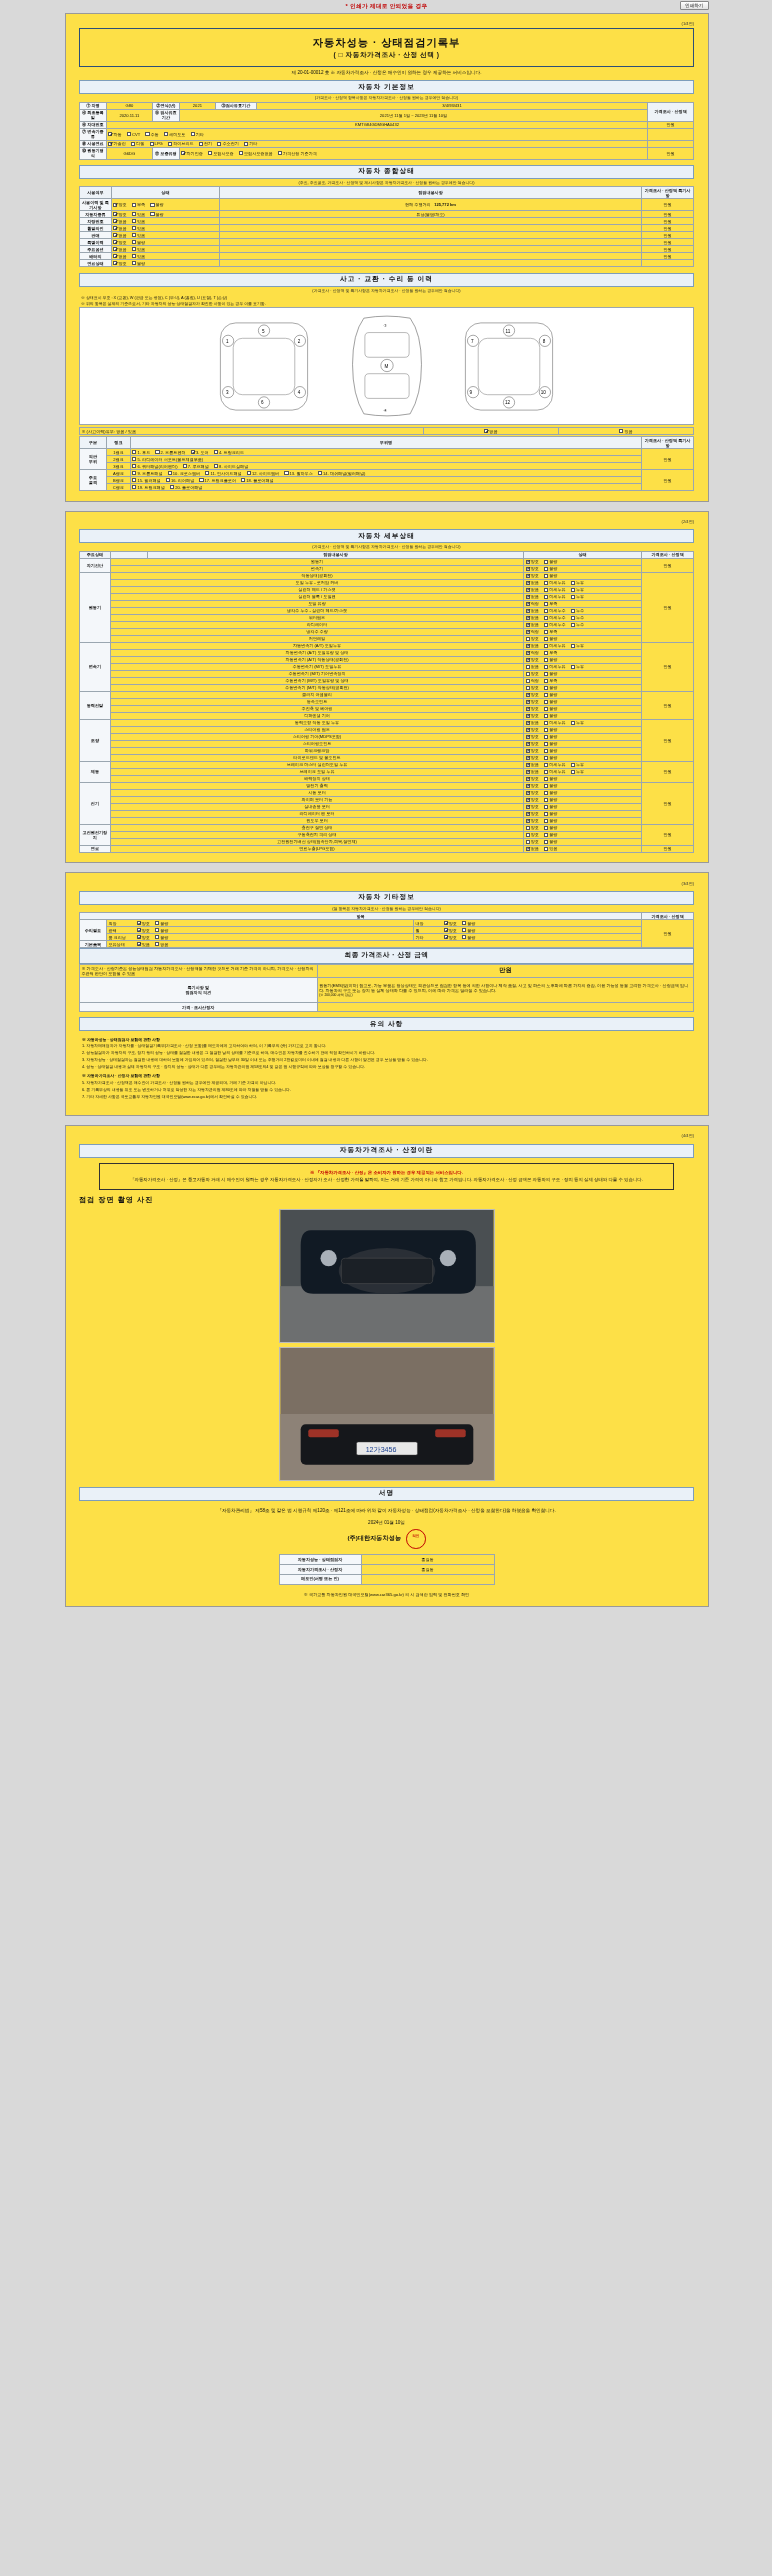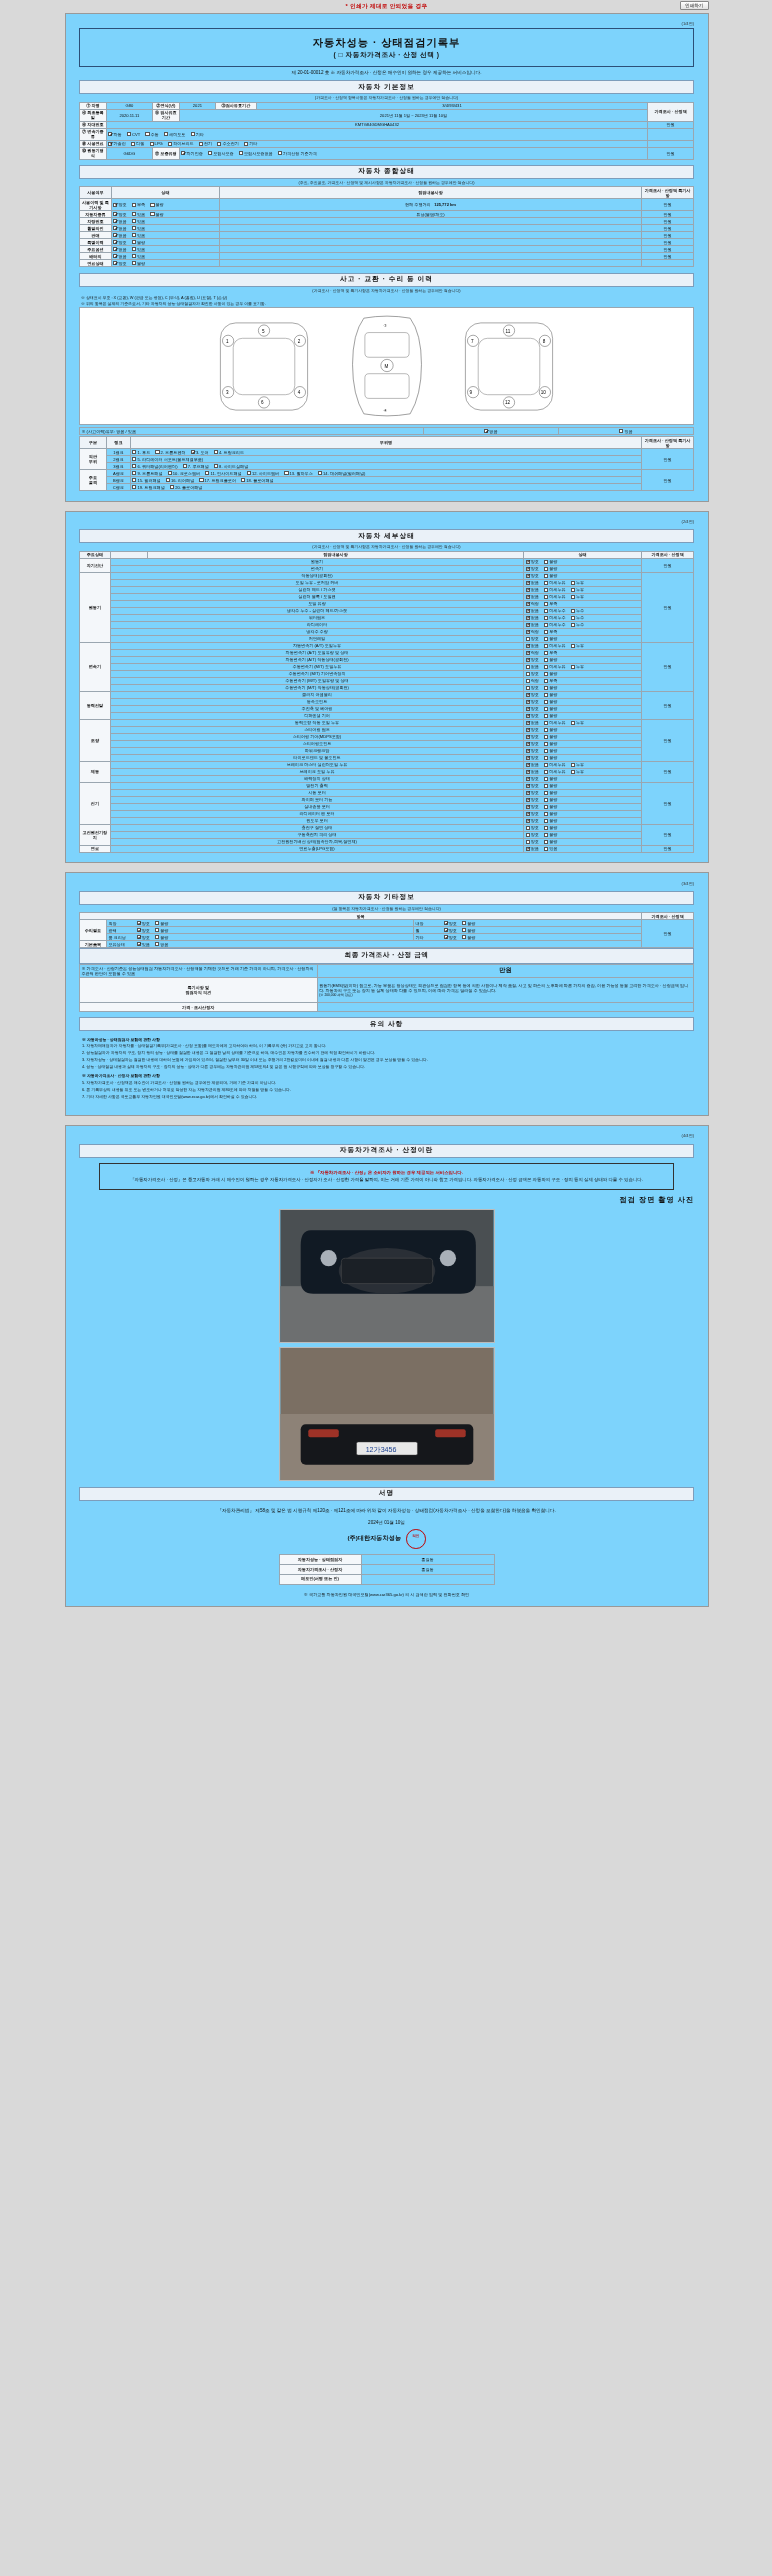--- a/index.html
+++ b/index.html
@@ -7,21 +7,21 @@
   body {
     width:773px;
     background:#d9d9d9;
     font-family:"Liberation Sans", sans-serif;
     font-size:4.6px;
     color:#111;
   }
   .page {
     width:644px;
     margin:0 auto 9.3px auto;
-    background:#7dd3fc;
+    background:#fde047;
     border:0.5px solid #999;
     padding:7.2px 13.4px 9.3px 13.4px;
     position:relative;
   }
   .topbar { width:644px; margin:0 auto; padding:3.1px 0 2.1px 0; display:flex; align-items:center; justify-content:center; position:relative;}
   .topbar .warn { color:#c00000; font-size:5.7px; font-weight:bold; letter-spacing:0.3px;}
   .topbar .btns { position:absolute; right:0; top:1px; display:flex; gap:2.1px;}
   .btn {
     border:0.5px solid #888; background:linear-gradient(#fff,#e2e2e2);
     font-size:4.6px; padding:1px 4.1px; border-radius:1px; cursor:pointer;
@@ -51,21 +51,21 @@
     border:0.5px solid #9aa6b0; height:118px; position:relative; background:#fff;
     margin-top:0;
   }
   .carwrap { display:flex; justify-content:center; align-items:center; height:100%; gap:9.3px;}
   svg { display:block; }
   .note { font-size:3.9px; line-height:1.45; }
   .terms { font-size:3.9px; line-height:1.5; padding:2.1px 3.1px 5.2px 3.1px;}
   .terms p { margin:1px 0; }
   .terms .h { font-weight:bold; margin-top:3.1px;}
   .photo-sec-title {
-    text-align:right; font-weight:bold; font-size:7.2px; letter-spacing:1px; margin:5.2px 0 4.1px 0;
+    text-align:left; font-weight:bold; font-size:7.2px; letter-spacing:1px; margin:5.2px 0 4.1px 0;
   }
   .photo { width:216px; height:134px; margin:0 auto 4.1px auto; border:0.5px solid #bbb; display:block;}
   .warnbox { border:1px solid #333; padding:5.2px 7.2px; margin:5.2px 20.6px; font-size:4.4px; line-height:1.7; text-align:center;}
   .warnbox .red { color:#c00000; font-weight:bold;}
   .sign-area { text-align:center; font-size:4.6px; line-height:1.9; margin-top:3.1px;}
   .stamp {
     display:inline-block; width:19.6px; height:19.6px; border:1px solid #c00000; border-radius:50%;
     color:#c00000; font-size:3.6px; line-height:1.1; text-align:center; padding-top:4.1px; margin-left:3.1px;
     vertical-align:middle;
   }

